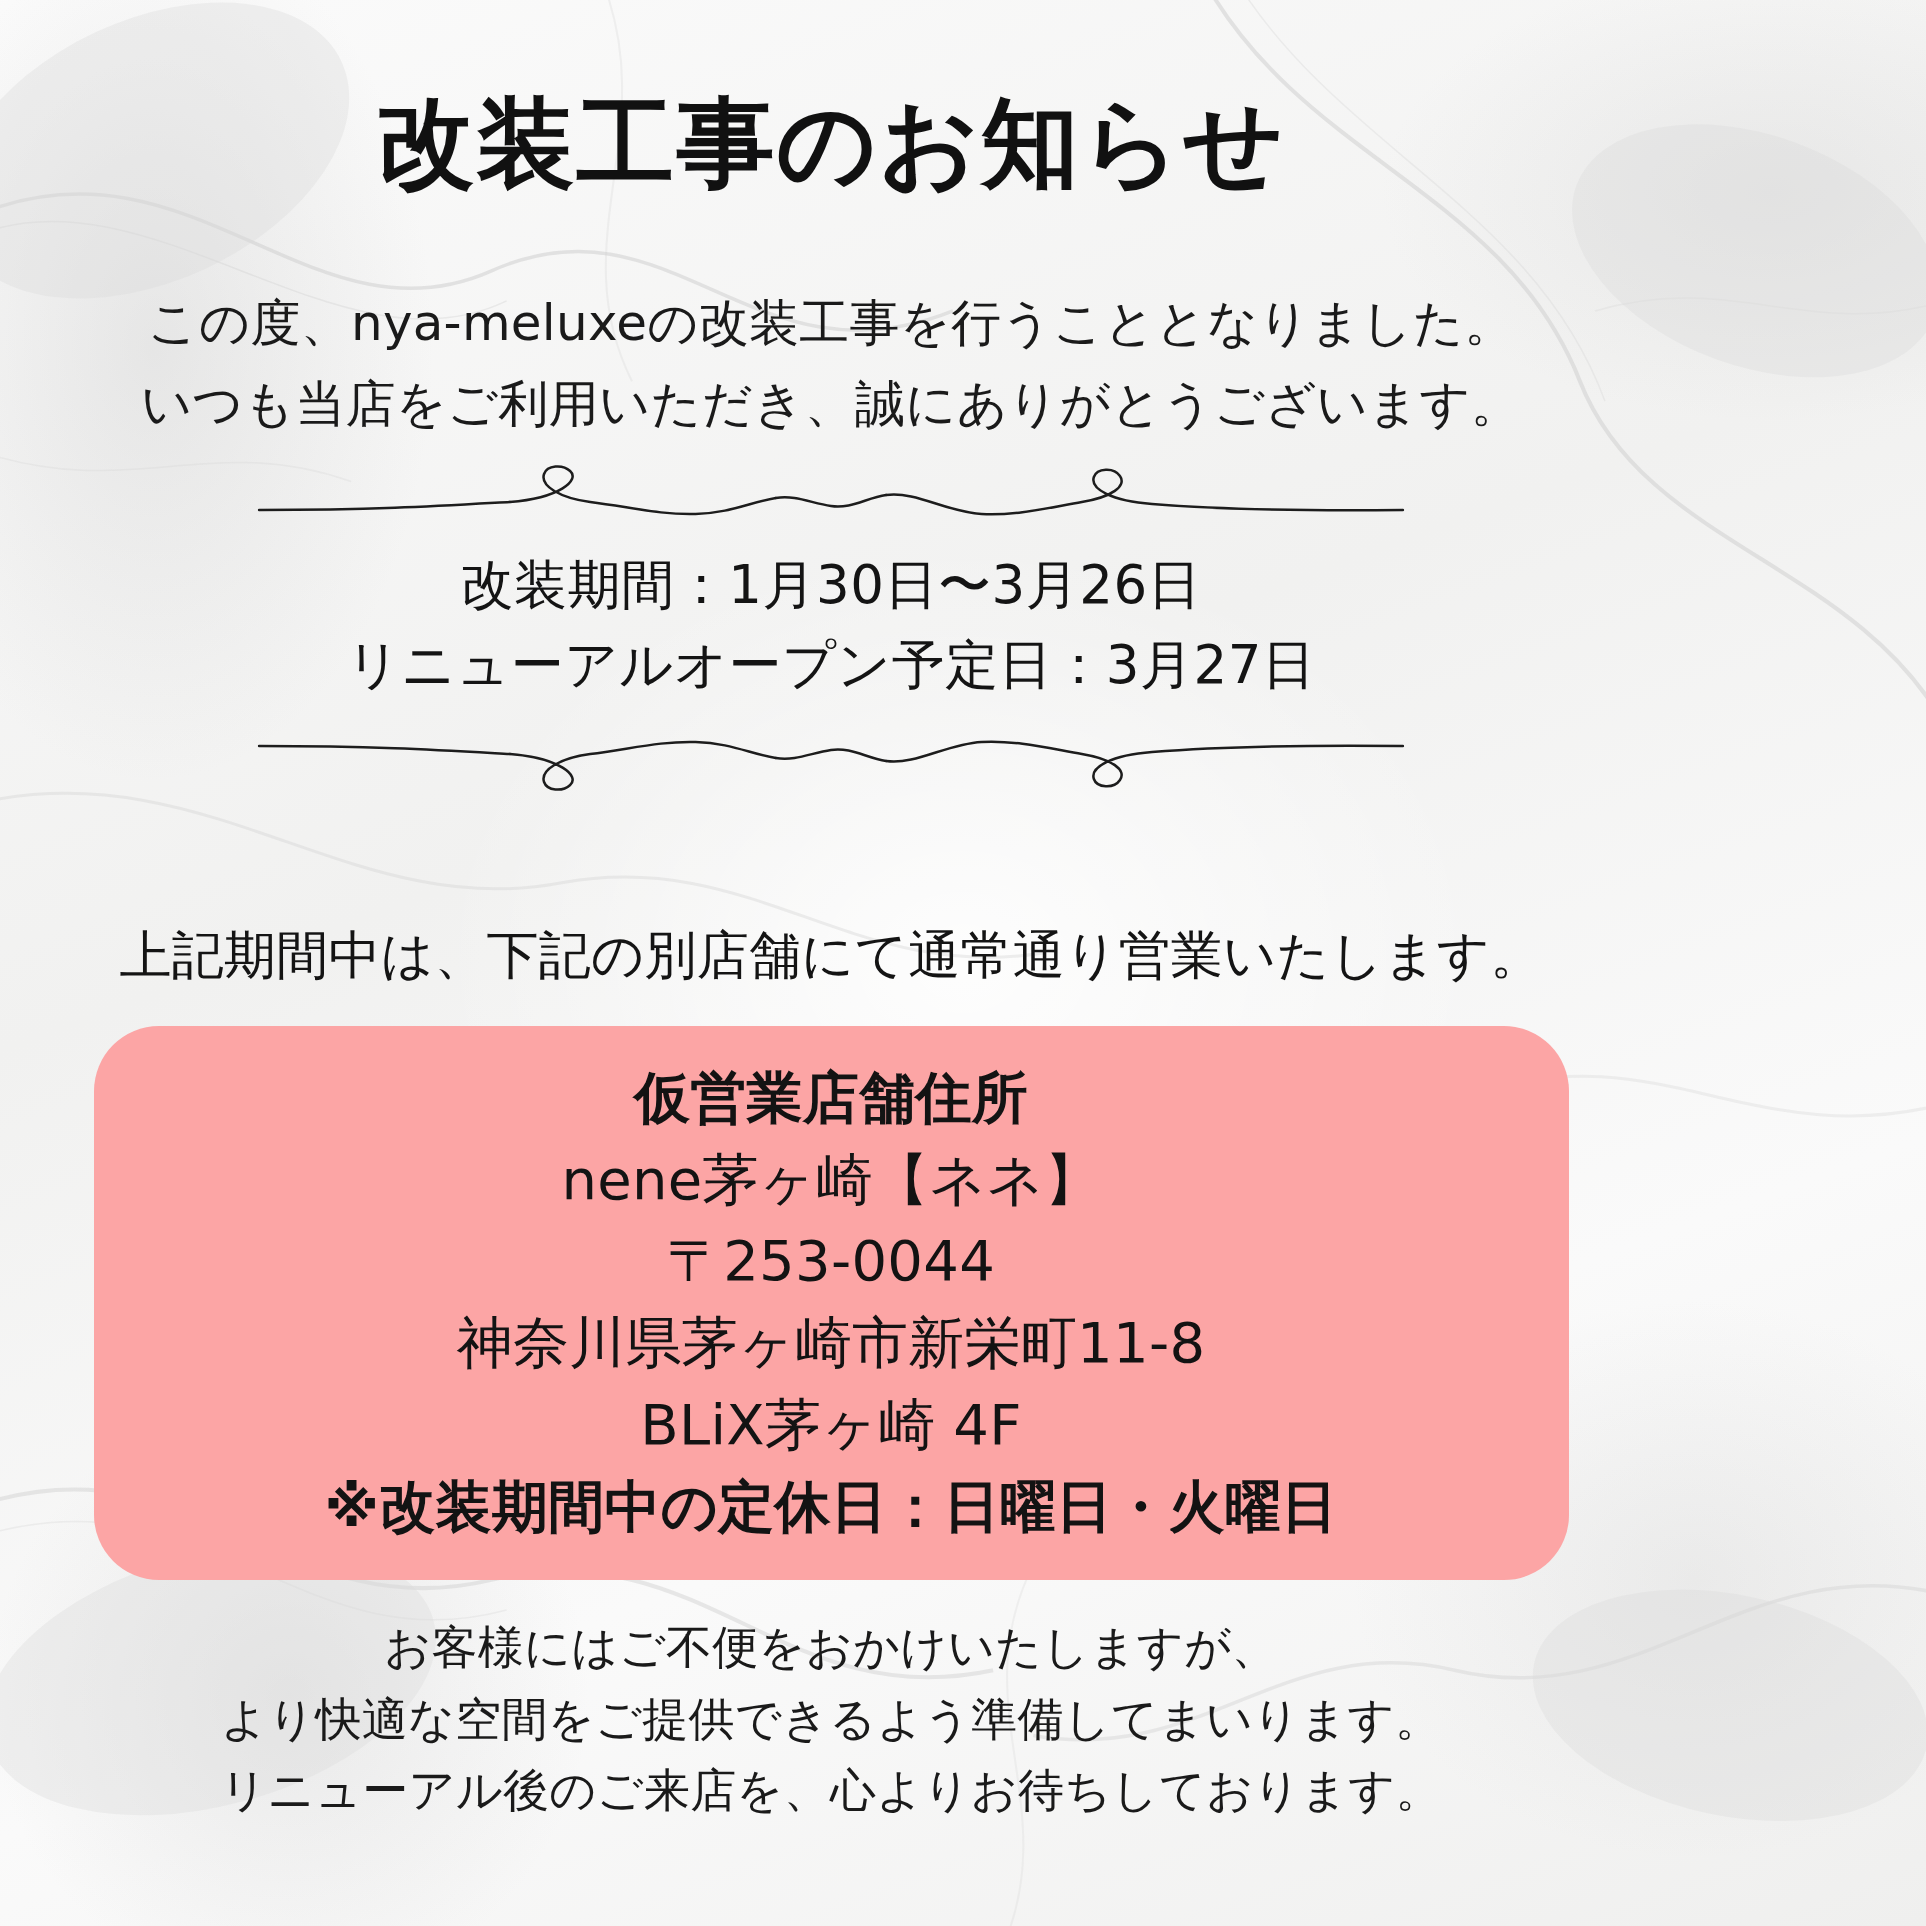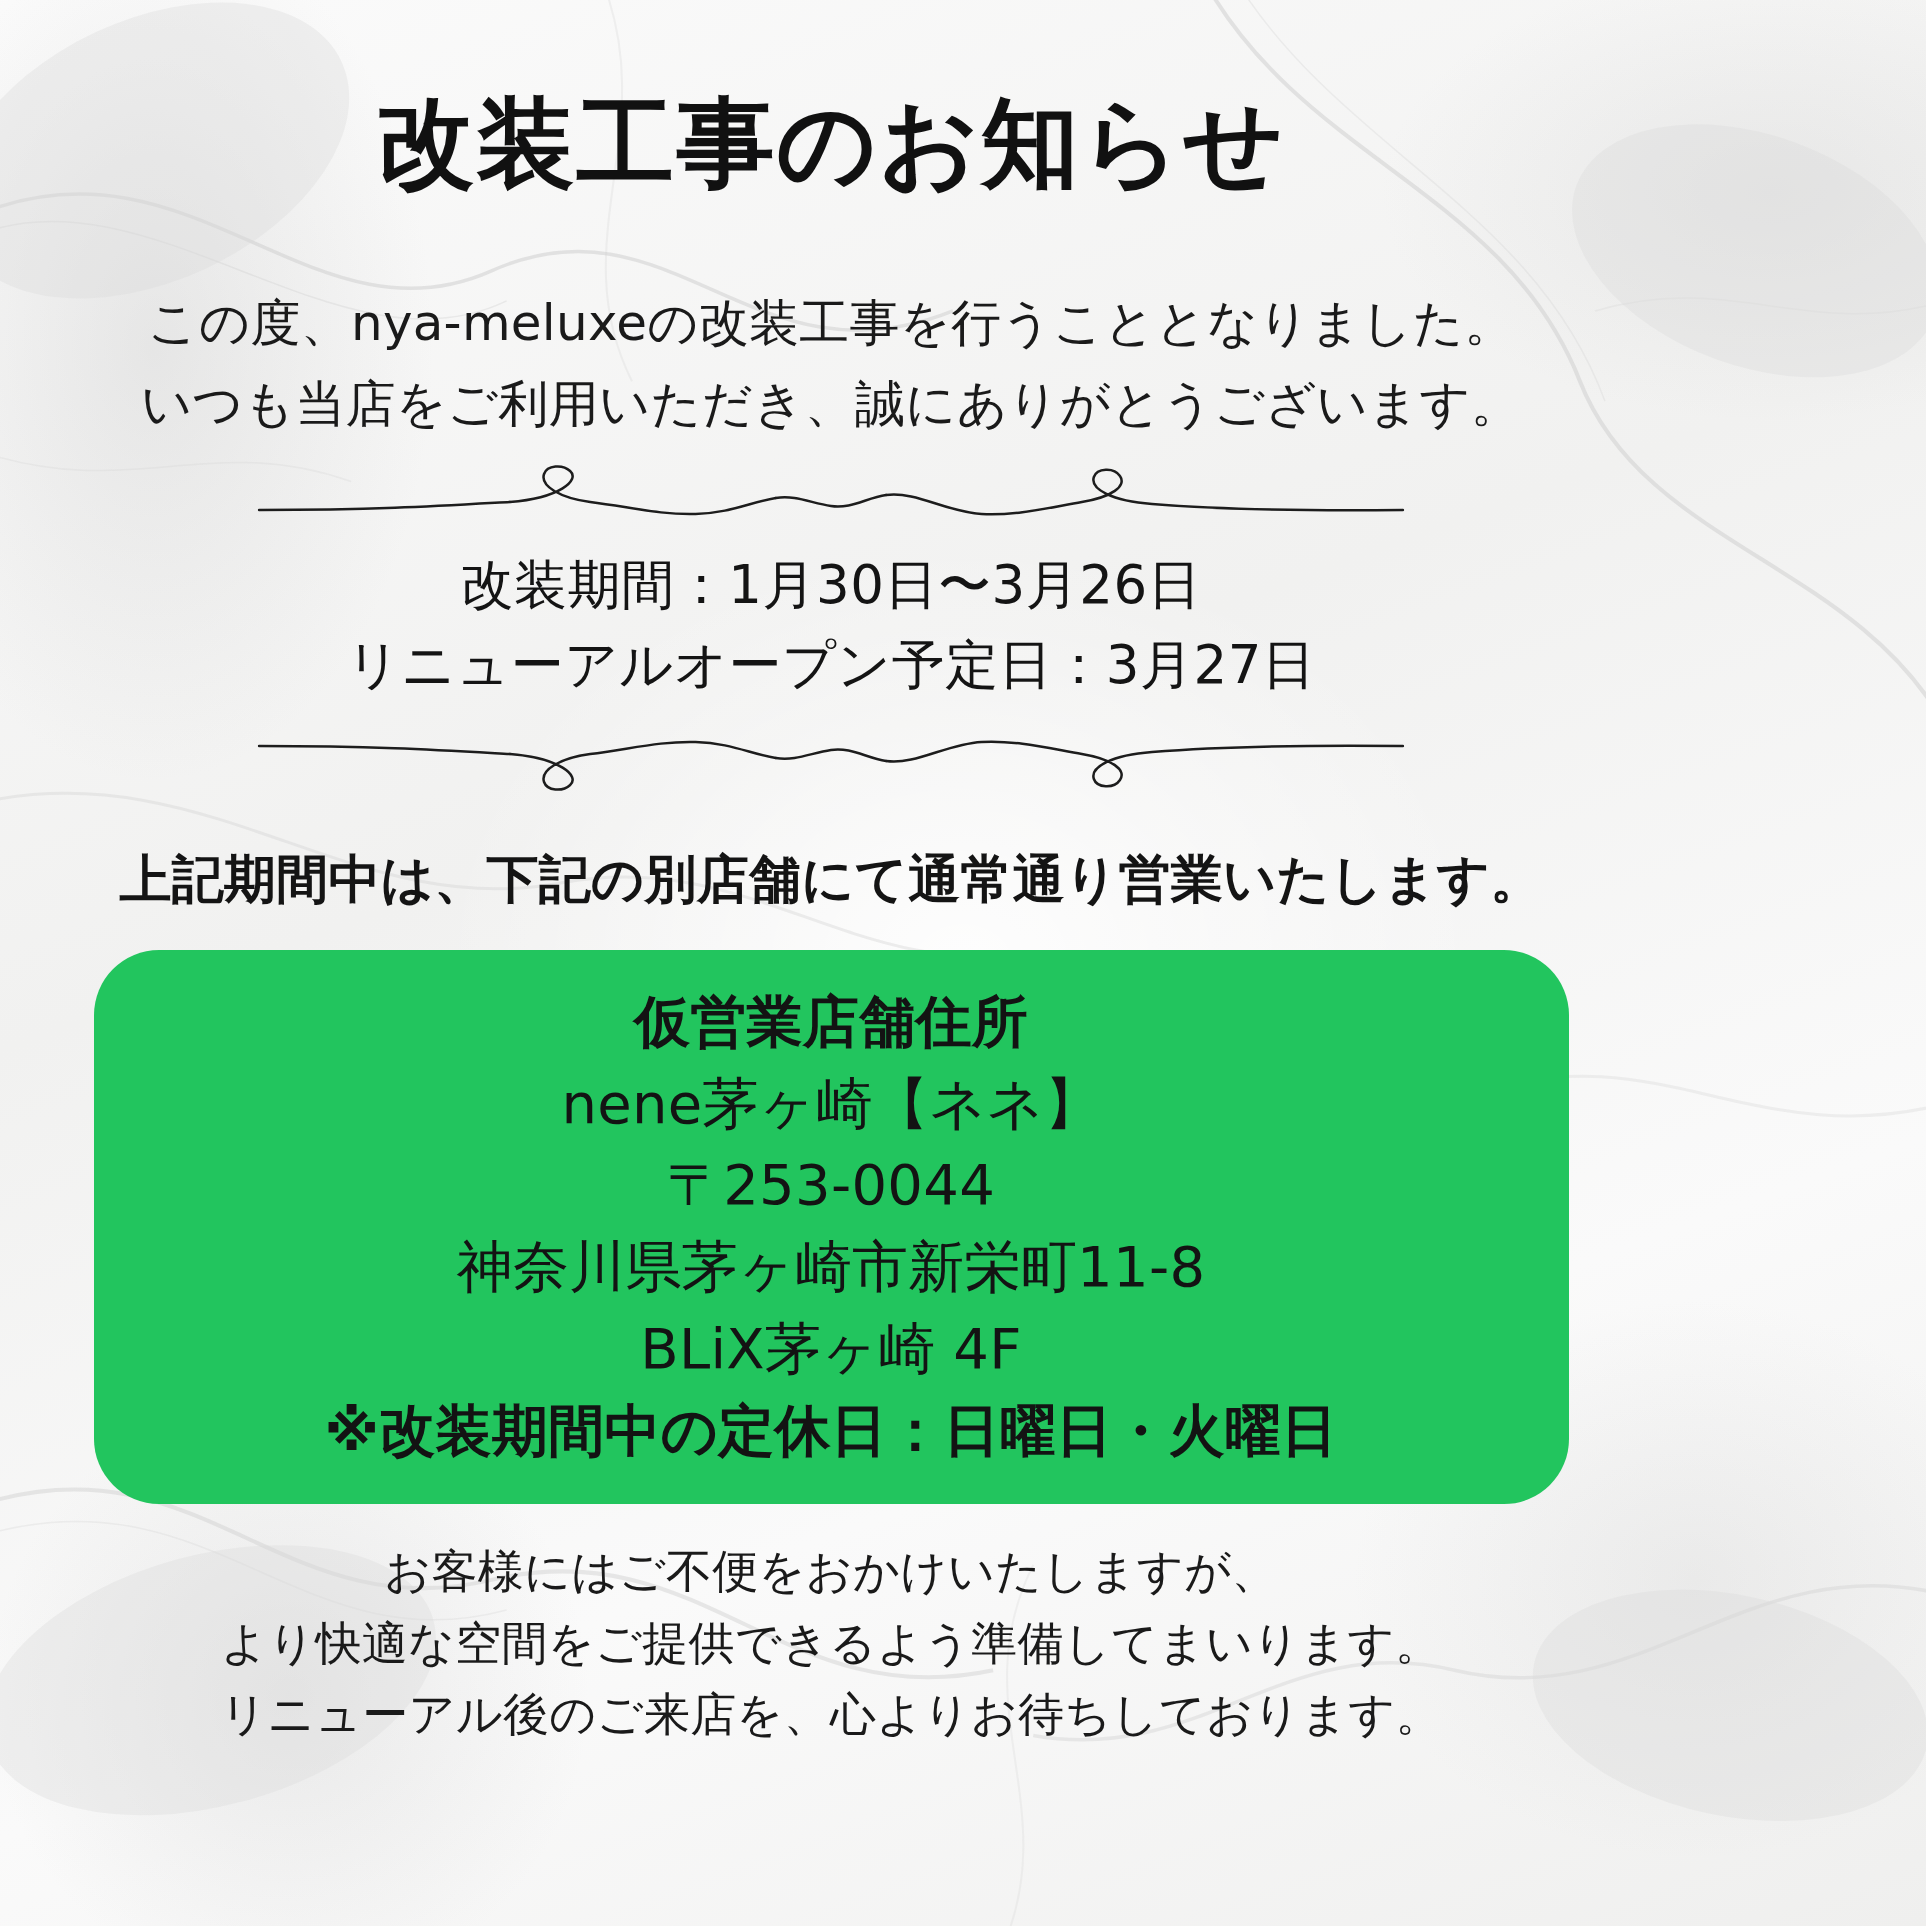--- a/index.html
+++ b/index.html
@@ -77,34 +77,34 @@
     font-size: 53px;
     line-height: 1.52;
     font-weight: 500;
     color: #141414;
     text-align: center;
     letter-spacing: 0.01em;
   }
   .schedule div { white-space: nowrap; }
 
   .notice-line {
-    margin-top: 39px;
+    margin-top: 115px;
     font-size: 52px;
-    font-weight: 700;
+    font-weight: 400;
     color: #141414;
     text-align: center;
     white-space: nowrap;
     letter-spacing: 0.005em;
   }
 
   .address-card {
     margin-top: 35px;
     width: 1475px;
     box-sizing: border-box;
-    background: #22c55e;
+    background: #fca5a5;
     border-radius: 65px;
     padding: 31px 30px 33px 30px;
     text-align: center;
   }
   .address-card .ln {
     font-size: 56px;
     line-height: 1.46;
     font-weight: 400;
     color: #131313;
     white-space: nowrap;

